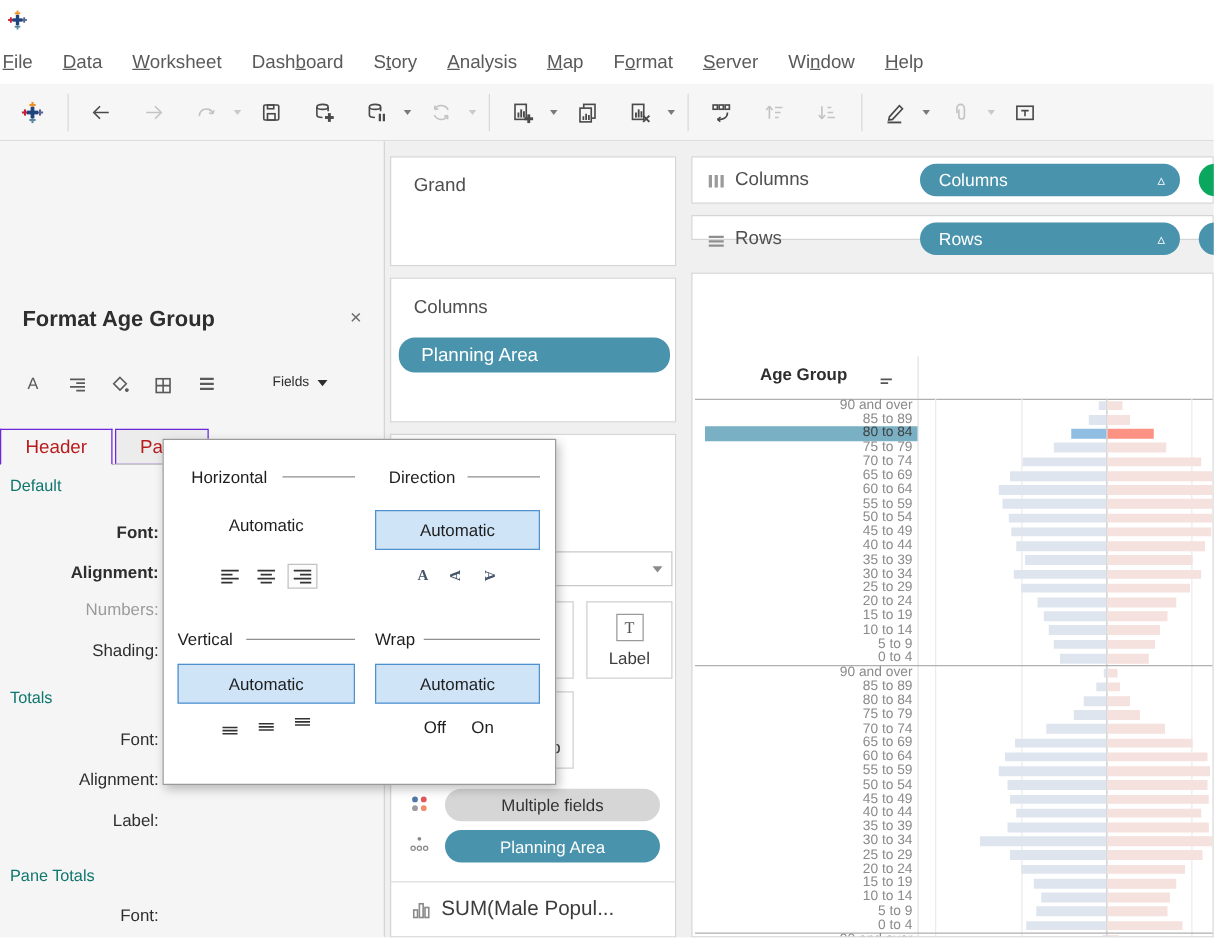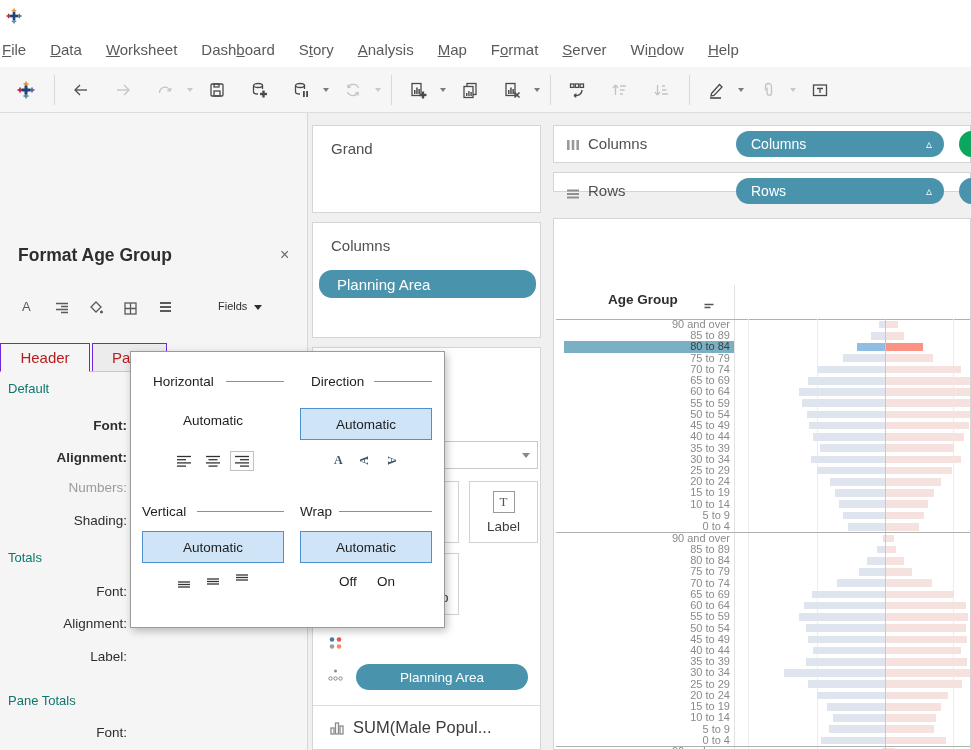--- a/index.html
+++ b/index.html
@@ -360,20 +360,21 @@
     <div class="abs mbtn" style="left:86px;top:205px;width:60px;height:62px">
       <span style="height:20px"></span>
       <span>Tooltip</span>
     </div>
     <span class="abs" style="left:14px;top:287px" id="ic-colordots"><svg width="17" height="17" viewBox="0 0 17 17">
           <circle cx="5" cy="4.5" r="2.3" fill="#4e79a7"></circle>
           <circle cx="12" cy="4.5" r="2.3" fill="#e15759"></circle>
           <circle cx="5" cy="11.5" r="2.3" fill="#9d9d9d"></circle>
           <circle cx="12" cy="11.5" r="2.3" fill="#f28e6b"></circle>
         </svg></span>
+    <div class="abs pill gray" style="left:43px;top:283px;width:172px;height:26px">Multiple fields</div>
     <span class="abs" style="left:14px;top:320px" id="ic-detail"><svg width="17" height="15" viewBox="0 0 17 15">
           <circle cx="8.5" cy="3" r="1.5" fill="#8a8a8a"></circle>
           <circle cx="3.5" cy="10.5" r="1.7" fill="none" stroke="#8a8a8a"></circle>
           <circle cx="8.5" cy="10.5" r="1.7" fill="none" stroke="#8a8a8a"></circle>
           <circle cx="13.5" cy="10.5" r="1.7" fill="none" stroke="#8a8a8a"></circle>
         </svg></span>
     <div class="abs pill teal" style="left:43px;top:316px;width:172px;height:26px">Planning Area</div>
     <div class="abs" style="left:0;top:357px;width:227px;height:1px;background:#dcdcdc"></div>
     <span class="abs" style="left:16px;top:372px" id="ic-bars"><svg width="16" height="16" viewBox="0 0 16 16" fill="none" stroke="currentColor" stroke-width="1.3">
           <rect x="2" y="8" width="3" height="6" stroke="#8a8a8a"></rect>

